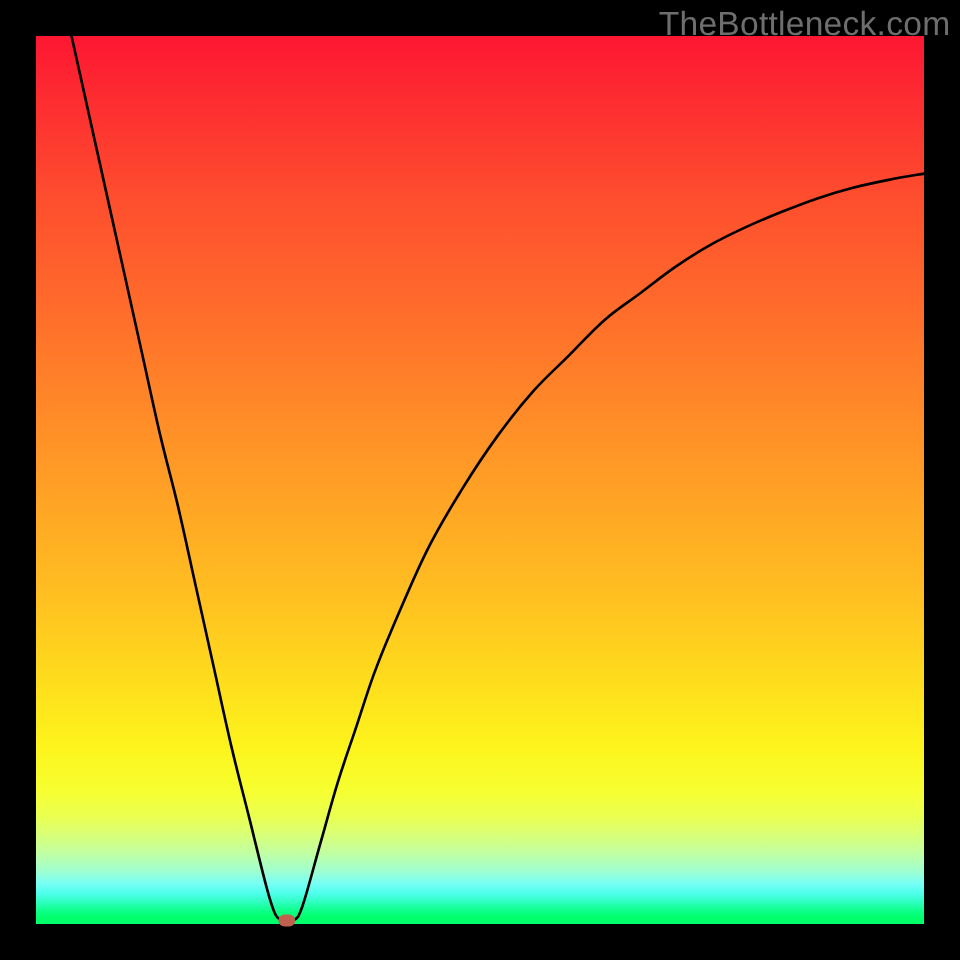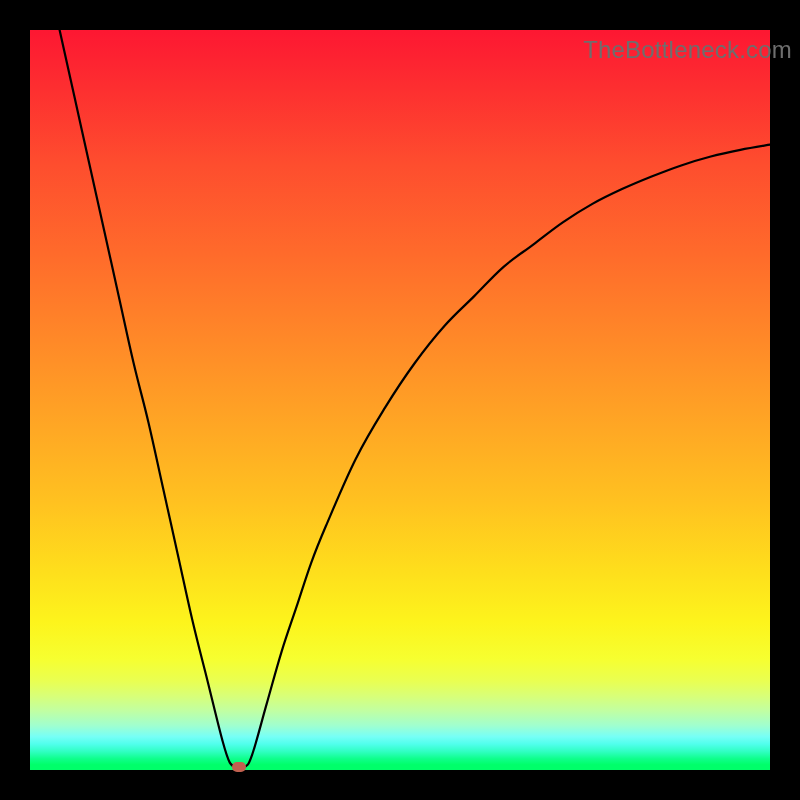--- a/index.html
+++ b/index.html
@@ -48,25 +48,24 @@
       #0eff8a 98.5%,
       #00ff6a 99.3%,
       #00ff6a 100%
     );
   }
   .watermark {
     position: absolute;
     top: 4px;
     right: 8px;
     color: #6e6e6e;
-    font-size: 24px;
+    font-size: 28px;
     font-weight: 400;
     letter-spacing: 0.2px;
     user-select: none;
-    margin-top: 32px;
   }
   svg.curve {
     position: absolute;
     left: 30px;
     top: 30px;
     width: 740px;
     height: 740px;
     overflow: visible;
   }
   .minpoint {

